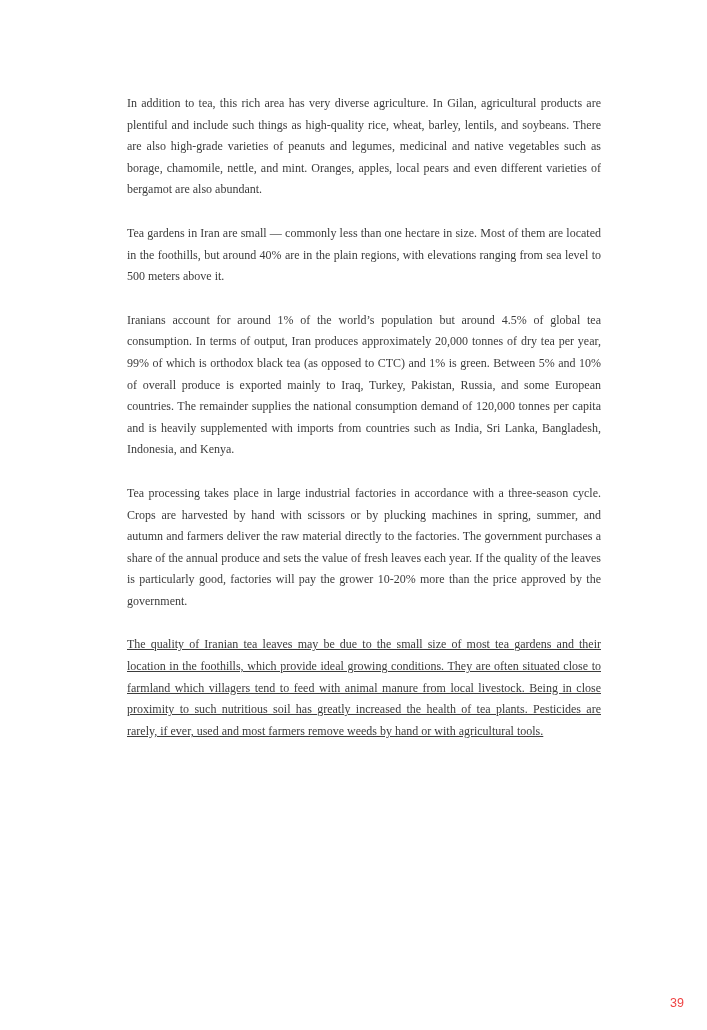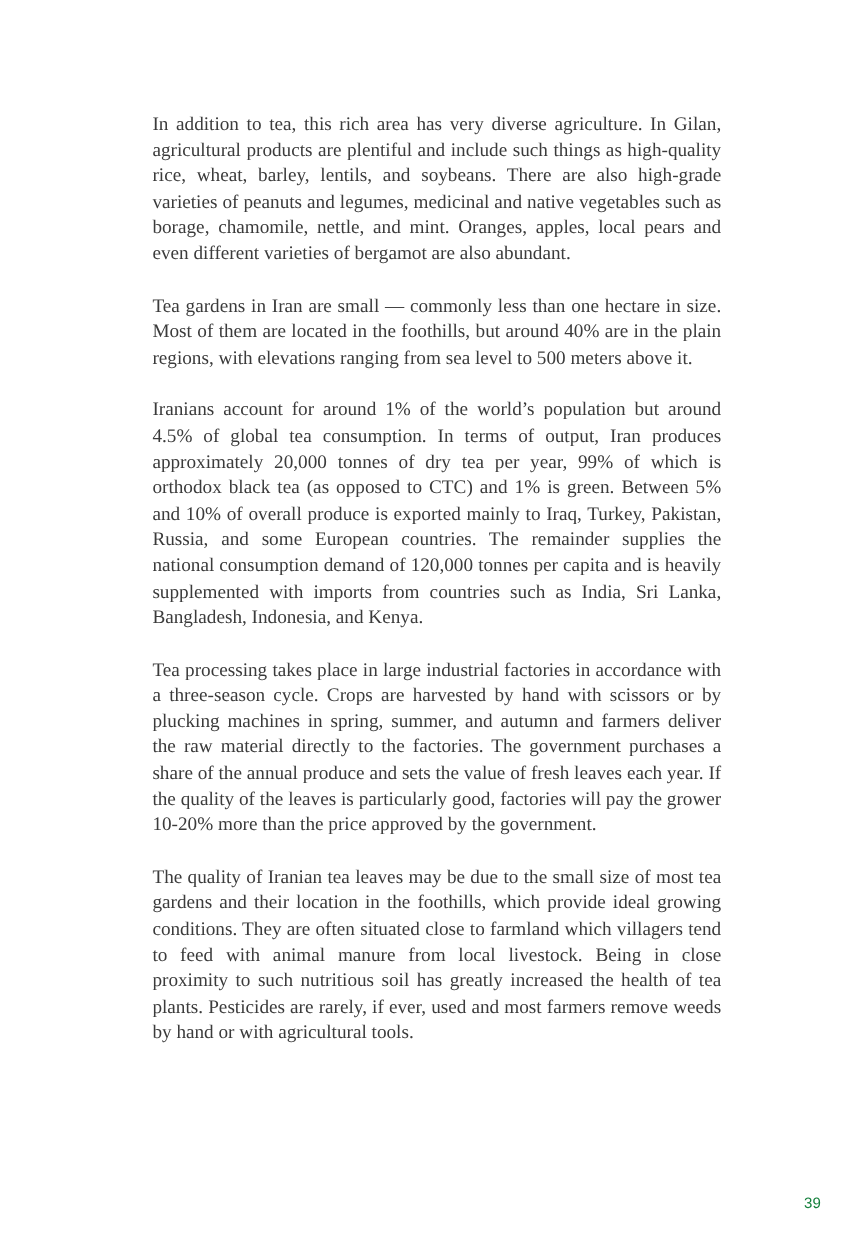--- a/index.html
+++ b/index.html
@@ -13,39 +13,40 @@
     height: 1030px;
     background: #ffffff;
     overflow: hidden;
   }
   .text-block {
     position: absolute;
     left: 127px;
     top: 93px;
     width: 474px;
     font-family: "Liberation Serif", "DejaVu Serif", serif;
-    font-size: 16px;
+    font-size: 12px;
     line-height: 21.6px;
     color: #3b3b3b;
     text-align: justify;
   }
   .text-block p {
     margin: 0 0 22px 0;
     padding: 0;
   }
   .text-block p:last-child {
     margin-bottom: 16px;
+    text-decoration: underline;
   }
   .page-number {
     position: absolute;
     right: 23px;
     bottom: 20px;
     font-family: "Liberation Sans", "DejaVu Sans", sans-serif;
     font-size: 12.5px;
-    color: #15803d;
+    color: #ef4444;
     text-align: right;
   }
 </style>
 </head>
 <body>
 
 <div class="page">
   <div class="text-block">
     <p>In addition to tea, this rich area has very diverse agriculture. In Gilan, agricultural products are plentiful and include such things as high-quality rice, wheat, barley, lentils, and soybeans. There are also high-grade varieties of peanuts and legumes, medicinal and native vegetables such as borage, chamomile, nettle, and mint. Oranges, apples, local pears and even different varieties of bergamot are also abundant.</p>
     <p>Tea gardens in Iran are small — commonly less than one hectare in size. Most of them are located in the foothills, but around 40% are in the plain regions, with elevations ranging from sea level to 500 meters above it.</p>

